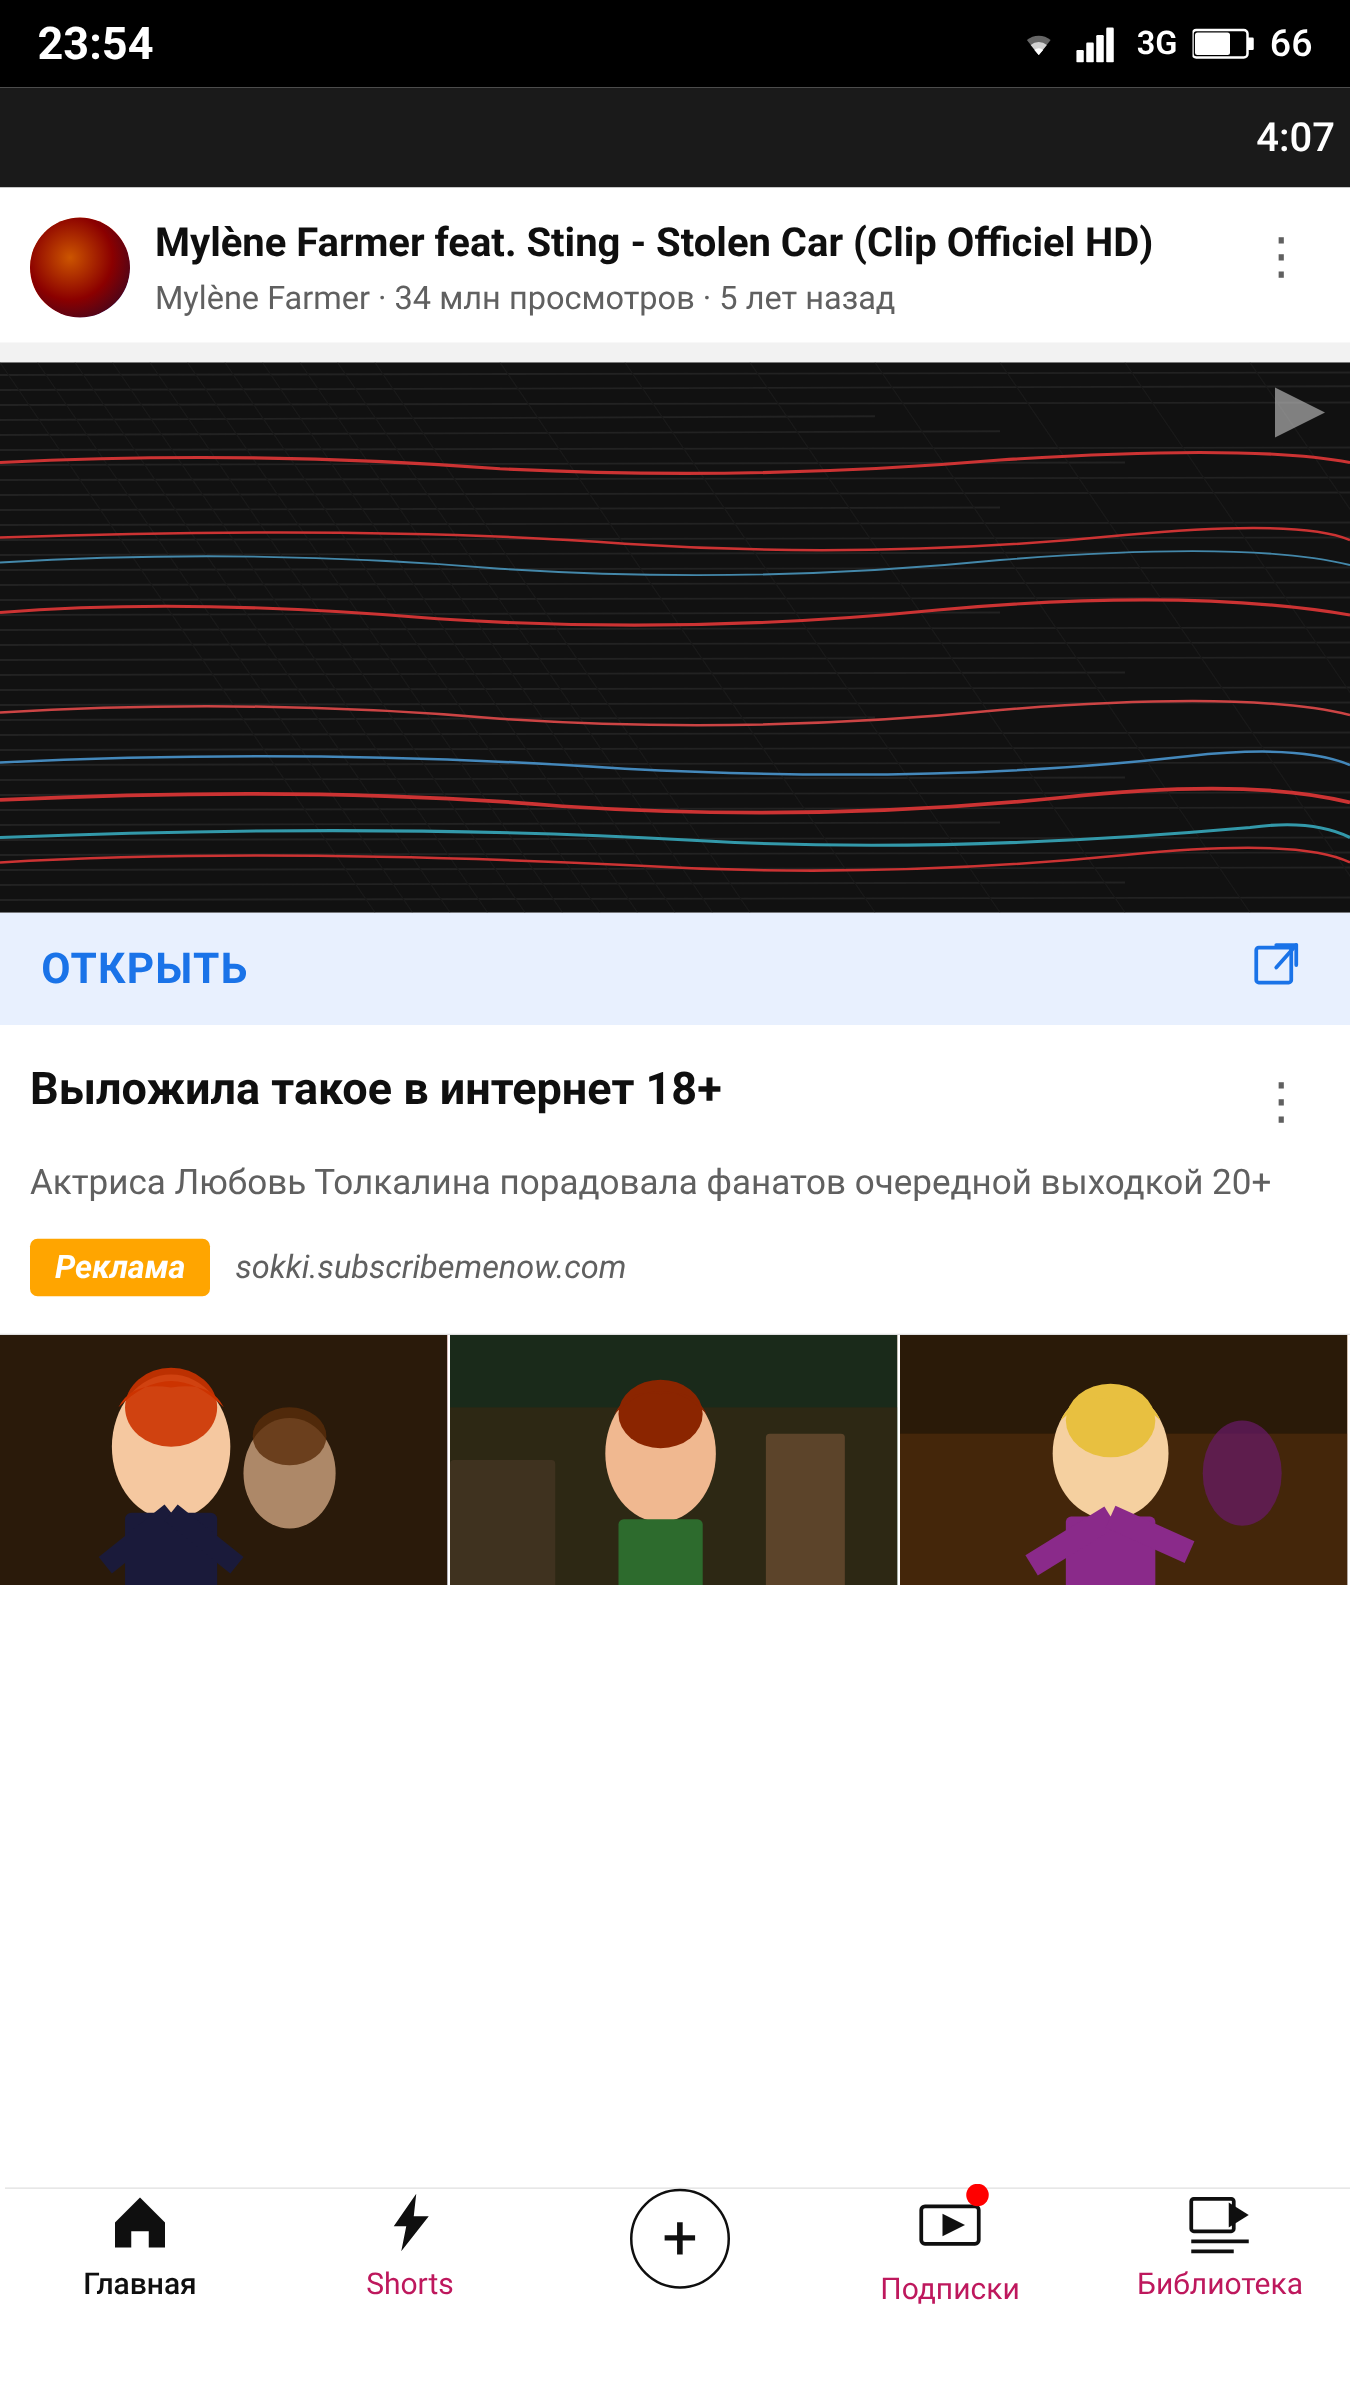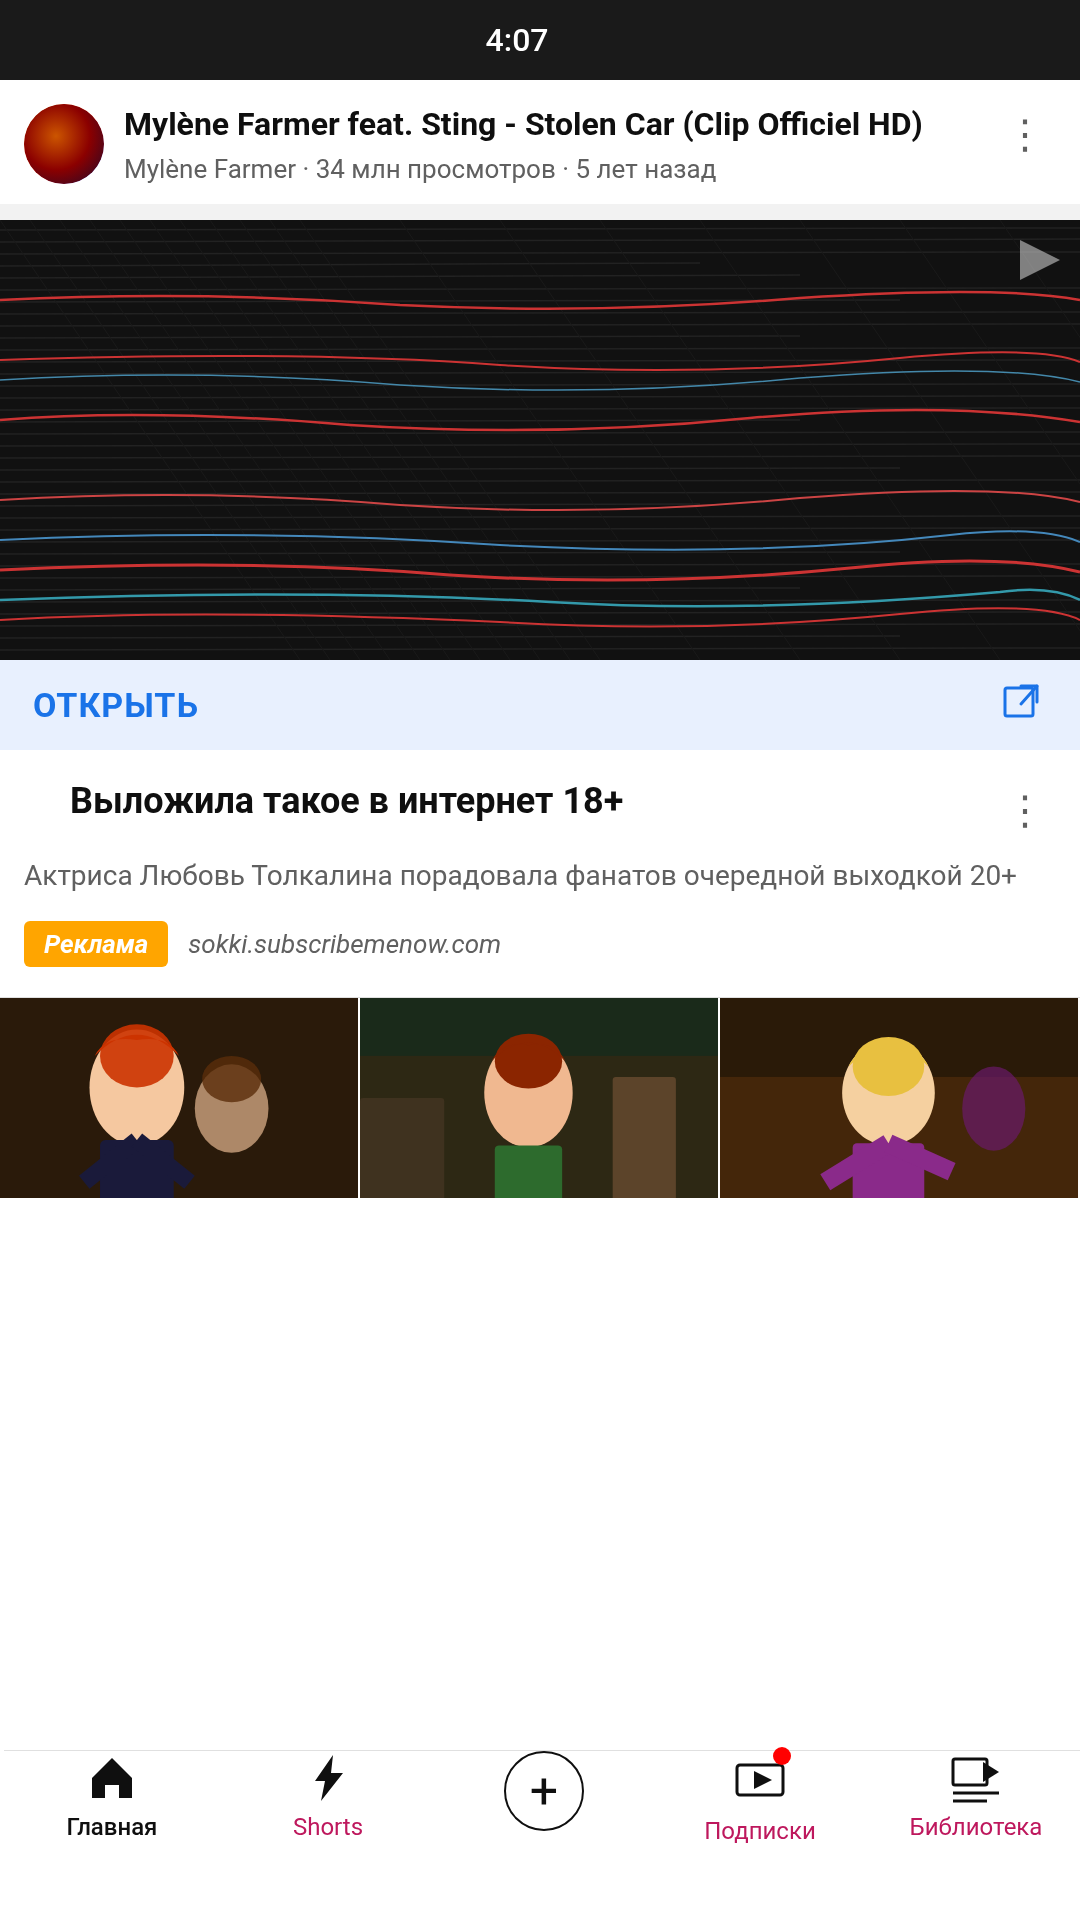--- a/index.html
+++ b/index.html
@@ -41,22 +41,22 @@
       font-weight: 500;
     }
 
     
     .video-player {
       width: 100%;
       height: 80px;
       background: #1a1a1a;
       display: flex;
       align-items: center;
-      justify-content: center;
-      padding-right: 46px;
+      justify-content: flex-end;
+      padding-right: 12px;
     }
     .video-time {
       color: #ffffff;
       font-size: 32px;
       font-weight: 500;
     }
 
     
     .video-info {
       width: 100%;
@@ -154,21 +154,20 @@
       width: 100%;
       padding: 30px 24px;
       background: #ffffff;
       border-bottom: 1px solid #e0e0e0;
     }
     .ad-title-row {
       display: flex;
       align-items: flex-start;
       justify-content: space-between;
       margin-bottom: 16px;
-      margin-left: 46px;
     }
     .ad-title {
       font-size: 36px;
       font-weight: 700;
       color: #0f0f0f;
       flex: 1;
       padding-right: 20px;
     }
     .ad-desc {
       font-size: 28px;
@@ -281,20 +280,46 @@
     .artwork-svg {
       width: 100%;
       height: 100%;
     }
   </style>
 </head>
 <body>
 
 <div class="content-area">
 
+  <div class="status-bar">
+    <span class="status-time">23:54</span>
+    <div class="status-icons">
+
+      <svg width="36" height="30" viewBox="0 0 36 30" fill="white">
+        <path d="M18 24l3.5-4a5 5 0 00-7 0L18 24z"></path>
+        <path d="M18 24l6.5-8a10 10 0 00-13 0L18 24z" opacity="0.7"></path>
+        <path d="M18 24l9.5-12a15 15 0 00-19 0L18 24z" opacity="0.4"></path>
+      </svg>
+
+      <svg width="36" height="30" viewBox="0 0 36 30" fill="white">
+        <rect x="0" y="20" width="6" height="10" rx="1"></rect>
+        <rect x="8" y="14" width="6" height="16" rx="1"></rect>
+        <rect x="16" y="8" width="6" height="22" rx="1"></rect>
+        <rect x="24" y="2" width="6" height="28" rx="1"></rect>
+      </svg>
+      <span style="font-size:26px;font-weight:600;">3G</span>
+
+      <svg width="50" height="26" viewBox="0 0 50 26" fill="white">
+        <rect x="0" y="2" width="44" height="22" rx="3" stroke="white" stroke-width="2" fill="none"></rect>
+        <rect x="44" y="8" width="5" height="10" rx="1" fill="white"></rect>
+        <rect x="2" y="4" width="28" height="18" rx="2" fill="white"></rect>
+      </svg>
+      <span class="battery-text">66</span>
+    </div>
+  </div>
 
   <div class="video-player">
     <span class="video-time">4:07</span>
   </div>
 
   <div class="video-info">
     <div class="channel-avatar">
       <div class="avatar-inner"></div>
     </div>
     <div class="video-meta">

